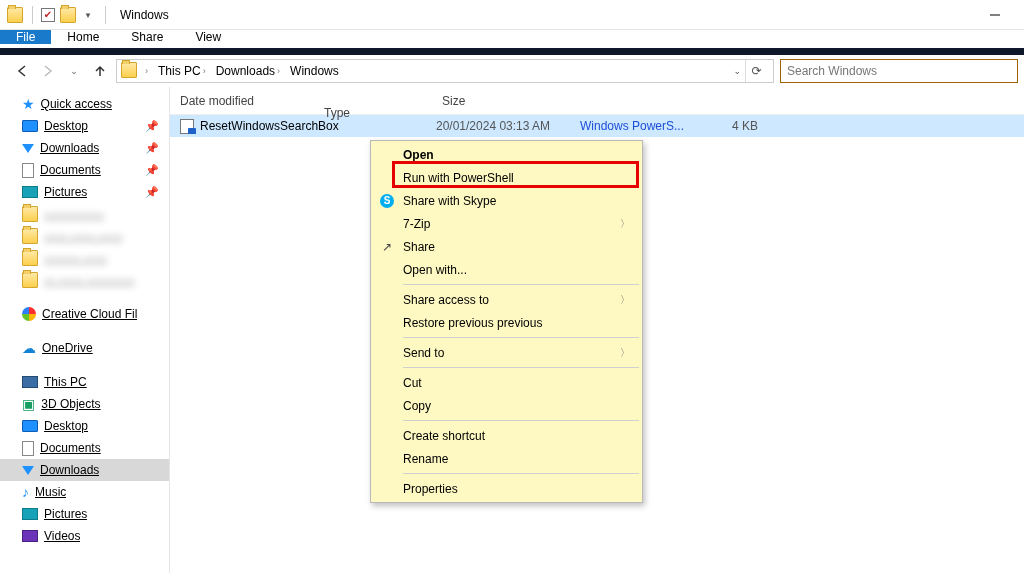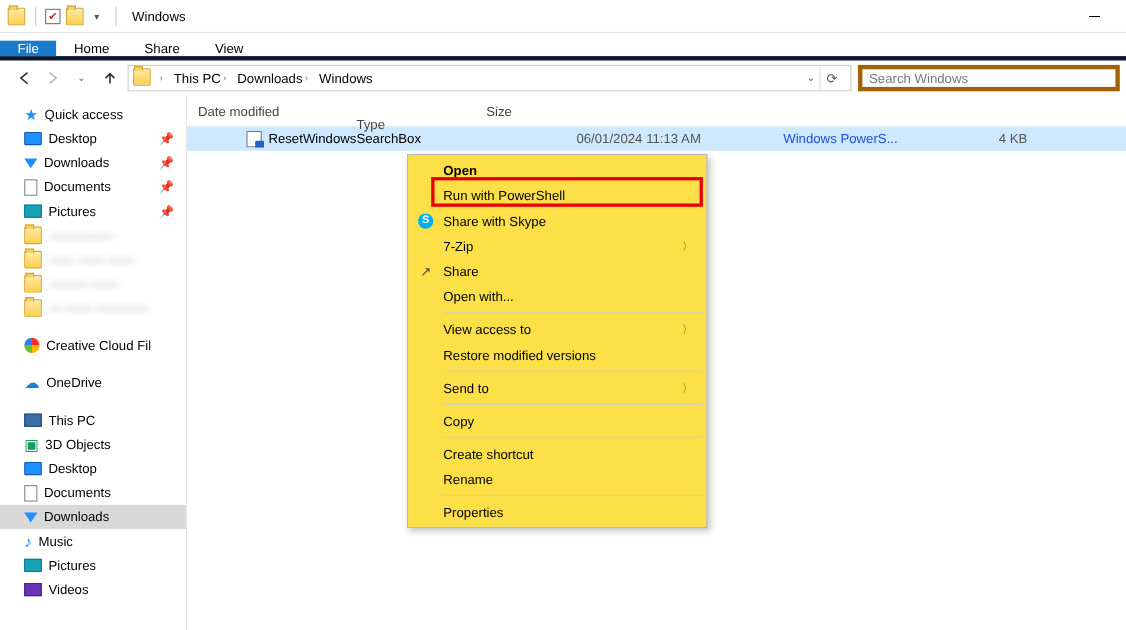--- a/index.html
+++ b/index.html
@@ -5,53 +5,53 @@
     * { margin: 0; padding: 0; box-sizing: border-box; font-family: "Segoe UI", Tahoma, sans-serif; font-size: 12px; }
     body { width: 1024px; height: 573px; background: #fff; overflow: hidden; color: #000; }
 
     .titlebar { height: 30px; display: flex; align-items: center; padding: 0 6px; border-bottom: 1px solid #e5e5e5; }
     .titlebar .ticon { width: 18px; height: 18px; margin-right: 2px; display: inline-flex; align-items: center; justify-content: center; }
     .titlebar .sep { width: 1px; height: 18px; background: #ccc; margin: 0 6px; }
     .titlebar .title { margin-left: 8px; font-size: 12px; }
     .titlebar .spacer { flex: 1; }
     .winbtn { width: 46px; height: 30px; display: flex; align-items: center; justify-content: center; }
 
-    .ribbon-tabs { height: 25px; display: flex; align-items: flex-end; border-bottom: 4px solid #0f172a; }
+    .ribbon-tabs { height: 25px; display: flex; align-items: flex-start; border-bottom: 7px solid #0f172a; }
     .ribbon-tabs .tab { padding: 0 16px; display: flex; align-items: center; font-size: 12px; }
     .ribbon-tabs .tab.file { background: #1979ca; color: #fff; }
 
     .addr-row { height: 32px; display: flex; align-items: center; gap: 6px; padding: 3px 6px 3px 12px; }
     .nav-arrow { width: 20px; height: 20px; display: flex; align-items: center; justify-content: center; color: #555; }
     .nav-arrow.disabled { color: #bbb; }
     .addr-bar { flex: 1; height: 24px; border: 1px solid #ccc; display: flex; align-items: center; padding: 0 4px; gap: 2px; }
     .addr-bar .crumb { padding: 0 4px; height: 100%; display: flex; align-items: center; }
     .addr-bar .crumb .ch { color: #777; margin-left: 2px; font-size: 9px; }
     .addr-right { display: flex; align-items: center; gap: 4px; margin-left: auto; padding-right: 2px; }
     .refresh { width: 22px; height: 22px; display: flex; align-items: center; justify-content: center; color: #555; border-left: 1px solid #ddd; }
-    .search-box { width: 238px; height: 24px; border: 4px solid #a16207; display: flex; align-items: center; padding: 0 6px; color: #777; }
+    .search-box { width: 238px; height: 24px; border: 1px solid #a16207; display: flex; align-items: center; padding: 0 6px; color: #777; }
 
     .main { display: flex; height: calc(100% - 30px - 25px - 32px); }
     .nav { width: 170px; height: 100%; overflow: hidden; border-right: 1px solid #e5e5e5; padding-top: 6px; }
     .nav .item { height: 22px; display: flex; align-items: center; padding-left: 22px; gap: 6px; }
     .nav .item.l2 { }
     .nav .item.sel { background: #d8d8d8; }
     .nav .item .pin { margin-left: auto; margin-right: 10px; color: #8a8a8a; font-size: 11px; }
-    .nav .label { white-space: nowrap; overflow: hidden; text-overflow: ellipsis; }
+    .nav .label { white-space: nowrap; overflow: hidden; text-overflow: ellipsis; text-decoration: underline; }
     .nav .group-gap { height: 12px; }
     .blur-line { position: relative; filter: blur(3px); opacity: 0.7; color: #444; }
 
     .content { flex: 1; position: relative; }
     .cols { height: 28px; display: flex; align-items: center; border-bottom: 1px solid #eee; color: #444; }
     .cols .col { padding-left: 10px; display:flex; align-items:center; gap:14px; }
     .sort-ind { font-size: 8px; color: #555; }
     .row { height: 22px; display: flex; align-items: center; }
     .row.sel { background: #cde8ff; }
-    .cell { padding-left: 10px; display:flex; align-items:center; gap:6px; white-space:nowrap; overflow:hidden;margin-left:44px; }
-
-    .context-menu { position: absolute; left: 370px; top: 140px; width: 273px; background: #fde047; border: 1px solid #b9b9b9; box-shadow: 2px 3px 6px rgba(0,0,0,0.25); padding: 2px; }
+    .cell { padding-left: 10px; display:flex; align-items:center; gap:6px; white-space:nowrap; overflow:hidden; }
+
+    .context-menu { position: absolute; left: 370px; top: 140px; width: 273px; background: #fef9c3; border: 1px solid #b9b9b9; box-shadow: 2px 3px 6px rgba(0,0,0,0.25); padding: 2px; }
     .context-menu .mi { height: 23px; display: flex; align-items: center; padding-left: 30px; padding-right: 10px; position: relative; }
     .context-menu .mi .icon { position: absolute; left: 6px; width: 16px; height: 16px; display:flex; align-items:center; justify-content:center; }
     .context-menu .mi .arr { margin-left: auto; color: #555; font-size: 10px; }
     .context-menu .mi.bold { font-weight: 600; }
     .context-menu .msep { height: 1px; background: #d0d0d0; margin: 3px 1px 3px 30px; }
     .highlight { position: absolute; border: 3px solid #e60000; pointer-events: none; left: 392px; top: 161px; width: 247px; height: 27px; z-index: 50; }
 
     .ico-folder { width:16px; height:16px; background: linear-gradient(#ffe9a6,#fccf4d); border:1px solid #d4a72c; border-radius:1px; position:relative; display:inline-block; }
     .ico-folder::before { content:""; position:absolute; top:-3px; left:0; width:6px; height:3px; background:#f3cf6b; border:1px solid #d4a72c; border-bottom:none; }
     .ico-desktop { width:16px; height:12px; background:#1e90ff; border:1px solid #0d5bb5; display:inline-block; border-radius:1px; }
@@ -244,21 +244,21 @@
       <div class="col" style="width:80px;">
           <span>Size</span>
         </div>
     </div>
     <div class="row sel">
       <div class="cell" style="width:256px;">
           <span class="ico-ps"></span>
           <span>ResetWindowsSearchBox</span>
         </div>
       <div class="cell" style="width:144px;color:#555;">
-          <span>06/01/2024 11:13 AM</span>
+          <span>20/01/2024 03:13 AM</span>
         </div>
       <div class="cell" style="width:118px;color:#1d4ed8;">
           <span>Windows PowerS...</span>
         </div>
       <div class="cell" style="width:80px;color:#555;text-align:center;justify-content:flex-end;padding-right:10px;">
           <span>4 KB</span>
         </div>
     </div>
   </div>
 </div>
@@ -282,33 +282,36 @@
     </div>
   <div class="mi">
       <span class="icon ico-share">↗</span>
       <span>Share</span>
     </div>
   <div class="mi">
       <span>Open with...</span>
     </div>
   <div class="msep"></div>
   <div class="mi">
-      <span>View access to</span>
+      <span>Share access to</span>
       <span class="arr">〉</span>
     </div>
   <div class="mi">
-      <span>Restore modified versions</span>
+      <span>Restore previous previous</span>
     </div>
   <div class="msep"></div>
   <div class="mi">
       <span>Send to</span>
       <span class="arr">〉</span>
     </div>
   <div class="msep"></div>
   <div class="mi">
+      <span>Cut</span>
+    </div>
+  <div class="mi">
       <span>Copy</span>
     </div>
   <div class="msep"></div>
   <div class="mi">
       <span>Create shortcut</span>
     </div>
   <div class="mi">
       <span>Rename</span>
     </div>
   <div class="msep"></div>

